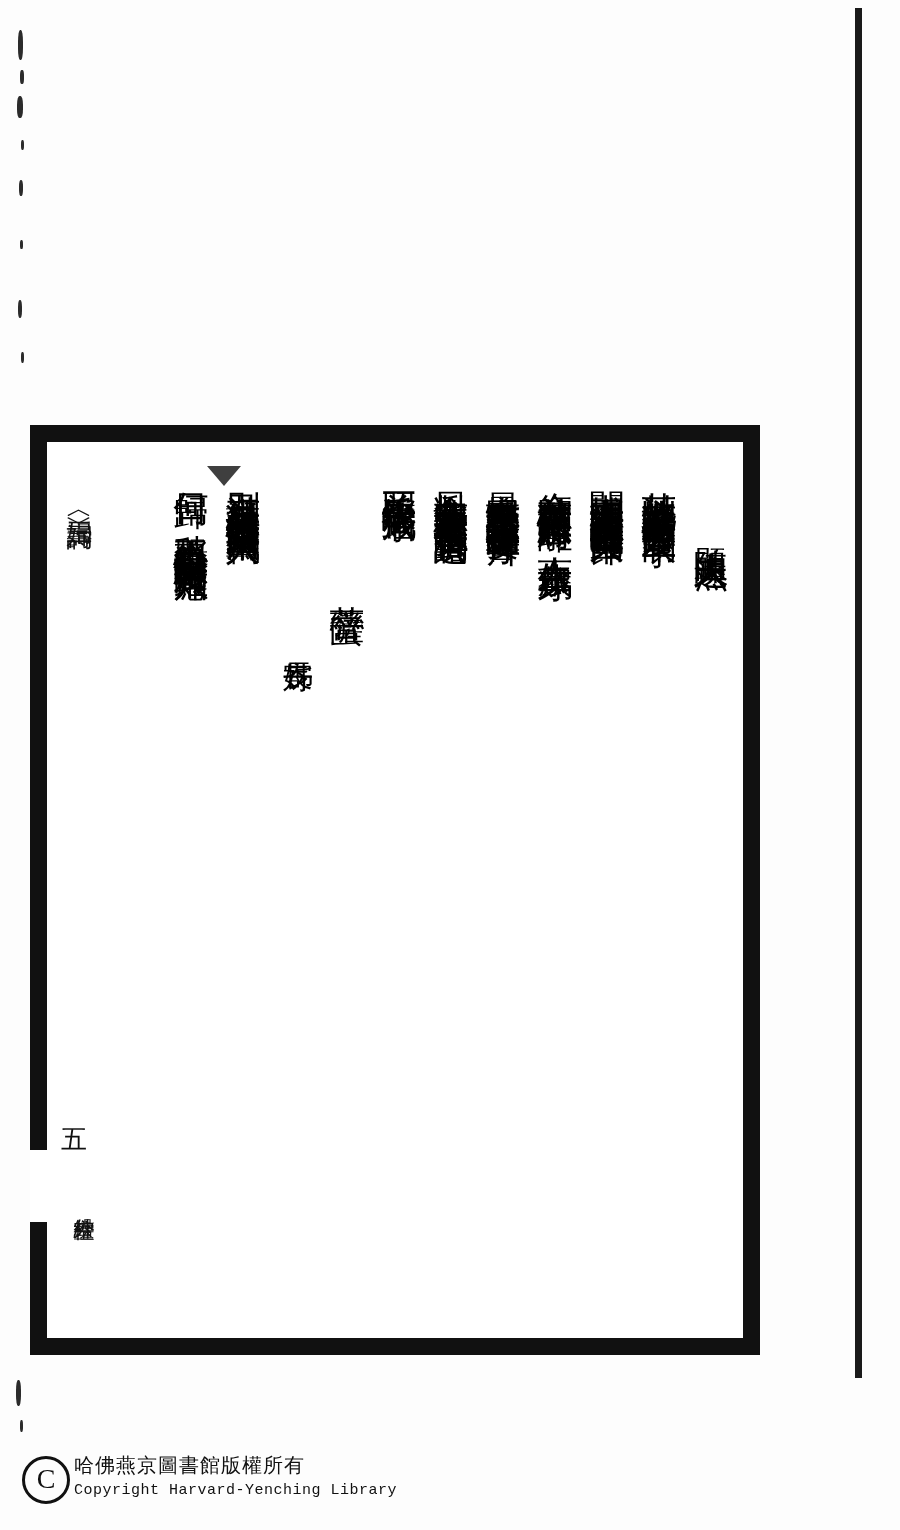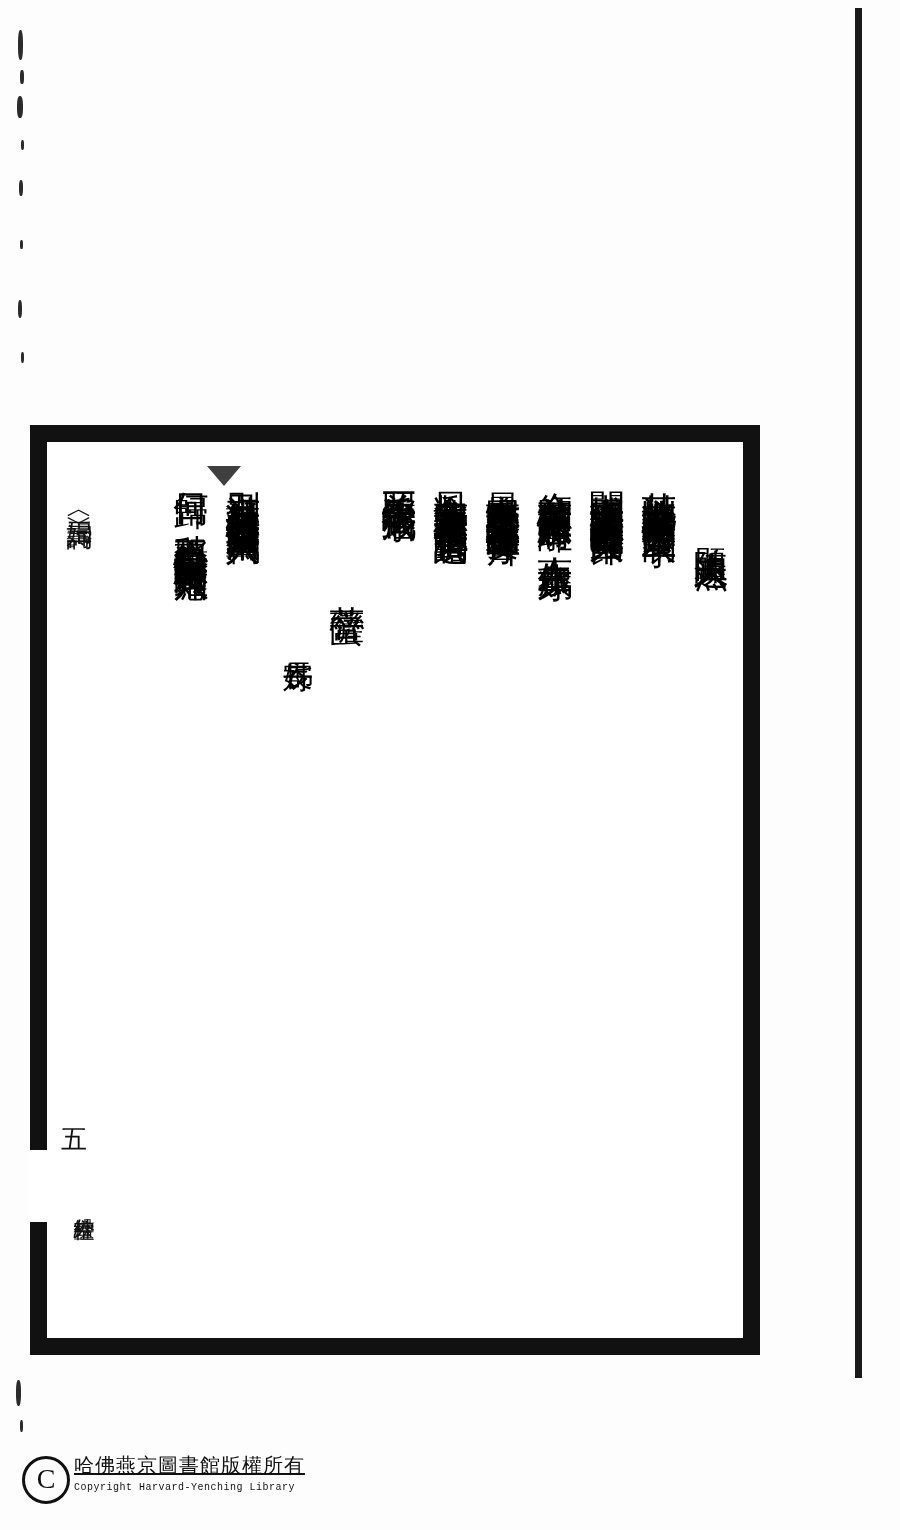--- a/index.html
+++ b/index.html
@@ -175,28 +175,27 @@
     color: #111111;
   }
   .stamp-cn {
     position: absolute;
     left: 52px;
     top: 2px;
     font-size: 20px;
     letter-spacing: 1px;
     color: #111111;
     white-space: nowrap;
-    text-decoration: underline;
   }
   .stamp-en {
     position: absolute;
     left: 52px;
     top: 32px;
     font-family: "Liberation Mono", monospace;
-    font-size: 10px;
+    font-size: 15px;
     letter-spacing: .5px;
     color: #111111;
     white-space: nowrap;
   }
 </style>
 </head>
 <body>
 
 <div class="scan">
 

